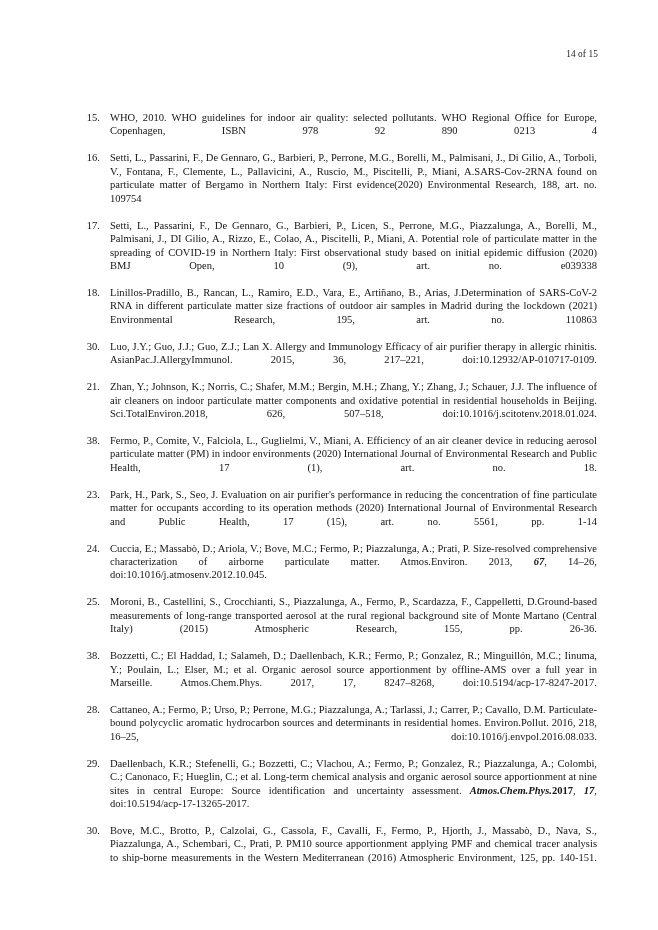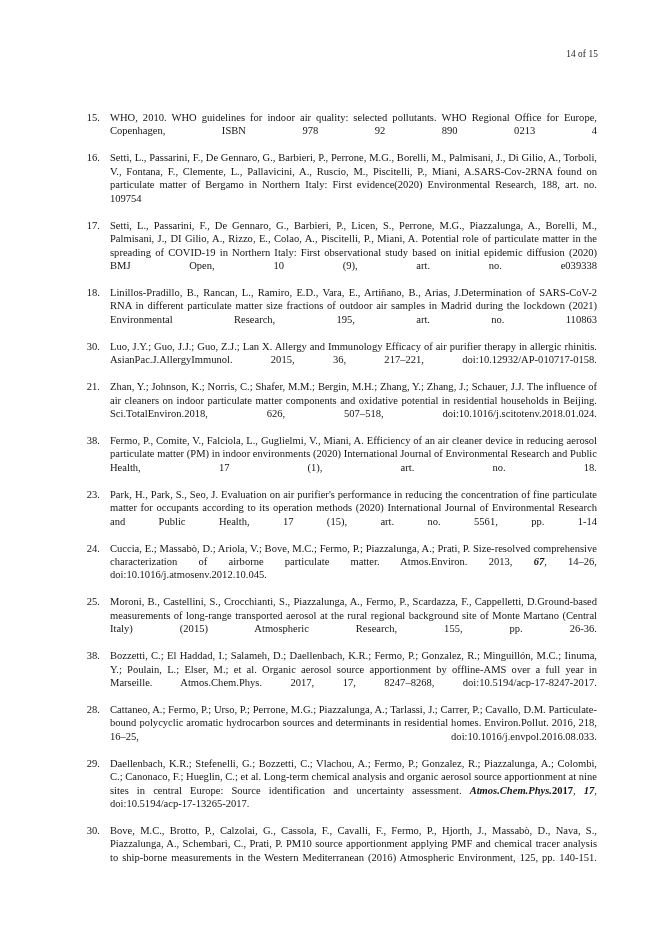--- a/index.html
+++ b/index.html
@@ -96,21 +96,21 @@
       <div class="ref-item">
         <span class="ref-num">17.</span>
         <span class="ref-text">Setti, L., Passarini, F., De Gennaro, G., Barbieri, P., Licen, S., Perrone, M.G., Piazzalunga, A., Borelli, M., Palmisani, J., DI Gilio, A., Rizzo, E., Colao, A., Piscitelli, P., Miani, A. Potential role of particulate matter in the spreading of COVID-19 in Northern Italy: First observational study based on initial epidemic diffusion (2020) BMJ Open, 10 (9), art. no. e039338</span>
       </div>
       <div class="ref-item">
         <span class="ref-num">18.</span>
         <span class="ref-text">Linillos-Pradillo, B., Rancan, L., Ramiro, E.D., Vara, E., Artiñano, B., Arias, J.Determination of SARS-CoV-2 RNA in different particulate matter size fractions of outdoor air samples in Madrid during the lockdown (2021) Environmental Research, 195, art. no. 110863</span>
       </div>
       <div class="ref-item">
         <span class="ref-num">30.</span>
-        <span class="ref-text">Luo, J.Y.; Guo, J.J.; Guo, Z.J.; Lan X. Allergy and Immunology Efficacy of air purifier therapy in allergic rhinitis. AsianPac.J.AllergyImmunol. 2015, 36, 217–221, doi:10.12932/AP-010717-0158.</span>
+        <span class="ref-text">Luo, J.Y.; Guo, J.J.; Guo, Z.J.; Lan X. Allergy and Immunology Efficacy of air purifier therapy in allergic rhinitis. AsianPac.J.AllergyImmunol. 2015, 36, 217–221, doi:10.12932/AP-010717-0109.</span>
       </div>
       <div class="ref-item">
         <span class="ref-num">21.</span>
         <span class="ref-text">Zhan, Y.; Johnson, K.; Norris, C.; Shafer, M.M.; Bergin, M.H.; Zhang, Y.; Zhang, J.; Schauer, J.J. The influence of air cleaners on indoor particulate matter components and oxidative potential in residential households in Beijing. Sci.TotalEnviron.2018, 626, 507–518, doi:10.1016/j.scitotenv.2018.01.024.</span>
       </div>
       <div class="ref-item">
         <span class="ref-num">38.</span>
         <span class="ref-text">Fermo, P., Comite, V., Falciola, L., Guglielmi, V., Miani, A. Efficiency of an air cleaner device in reducing aerosol particulate matter (PM) in indoor environments (2020) International Journal of Environmental Research and Public Health, 17 (1), art. no. 18.</span>
       </div>
       <div class="ref-item">

